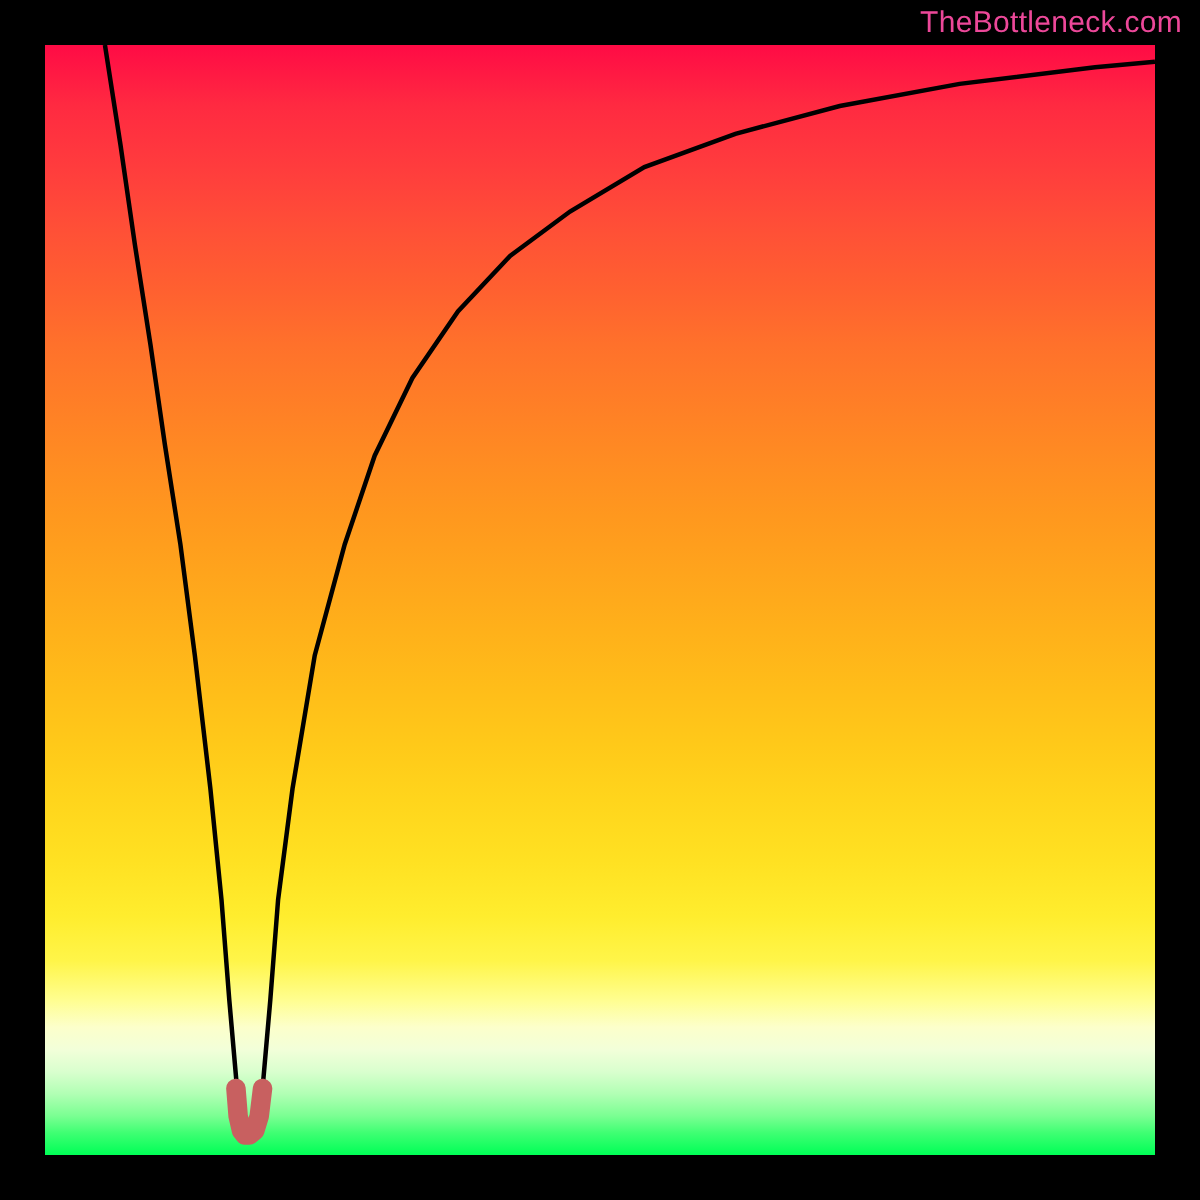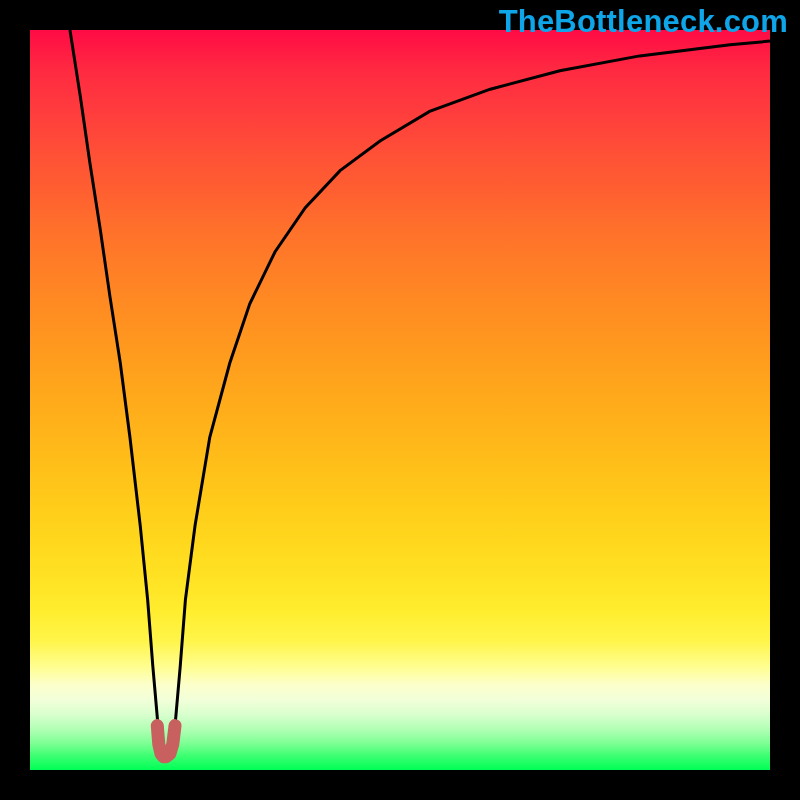--- a/index.html
+++ b/index.html
@@ -62,23 +62,23 @@
   .curves svg {
     position: absolute;
     inset: 0;
     width: 740px;
     height: 740px;
   }
   .watermark {
     position: absolute;
     top: 4px;
     right: 12px;
-    color: #0ea5e9;
-    font-size: 31px;
-    font-weight: 700;
+    color: #ec4899;
+    font-size: 20px;
+    font-weight: 400;
     letter-spacing: 0.2px;
   }
 </style>
 </head>
 <body>
 
 <div class="frame">
 
   <div class="plot-area">
     <div class="gradient"></div>

